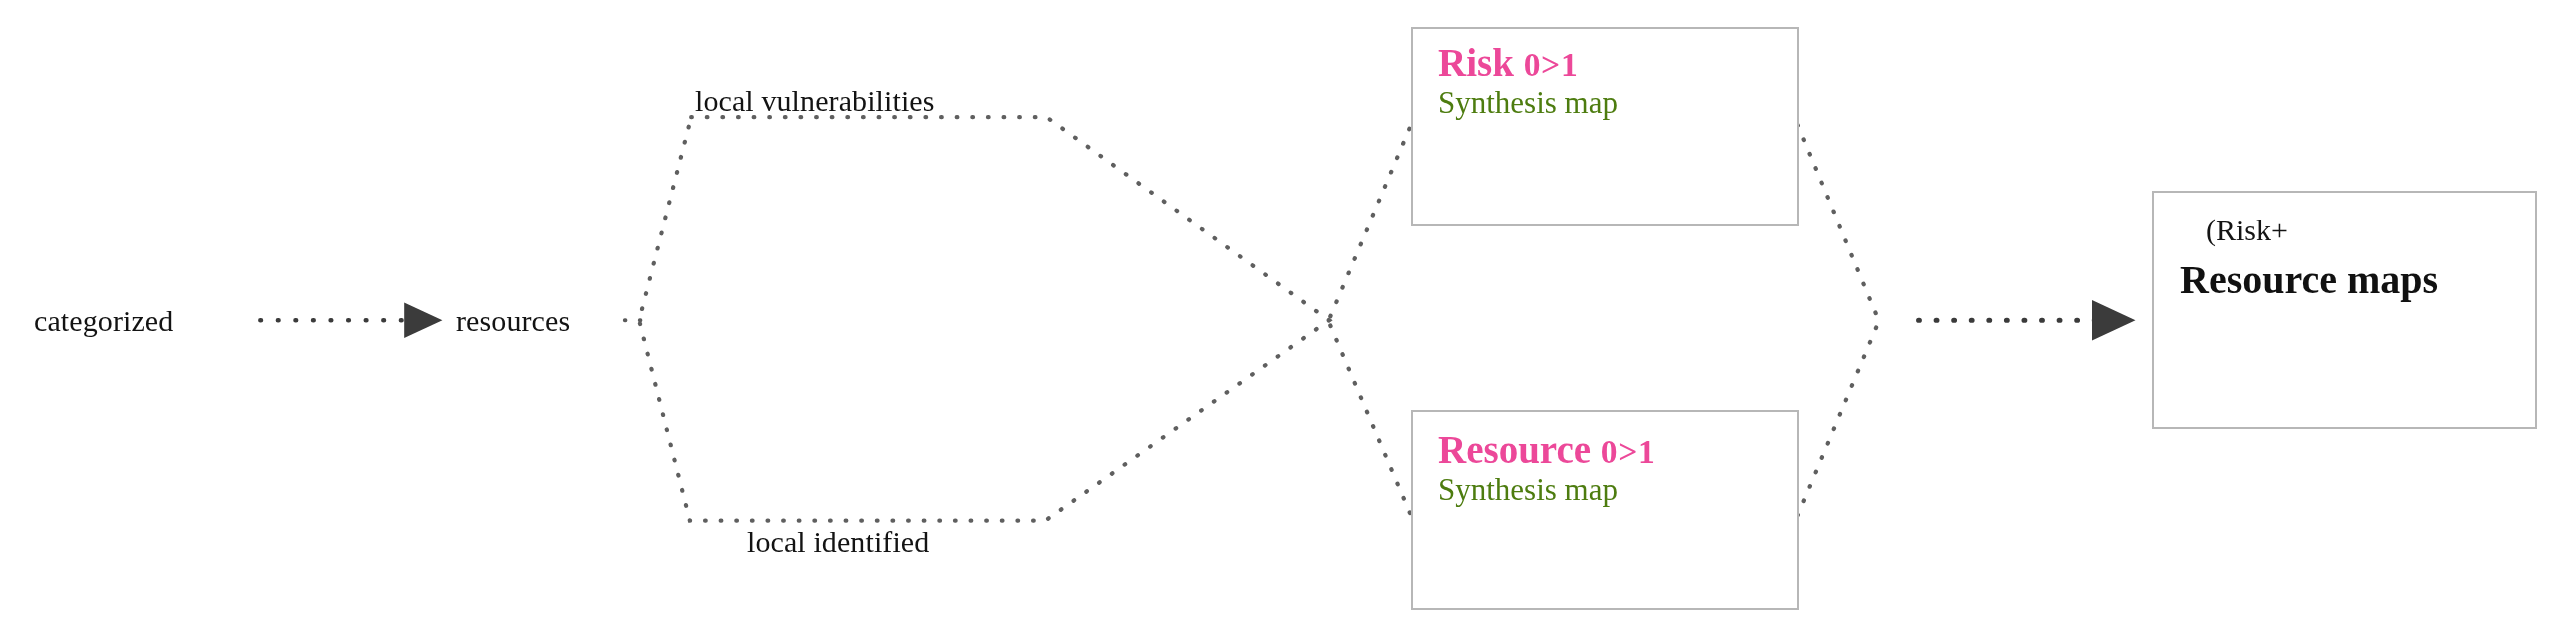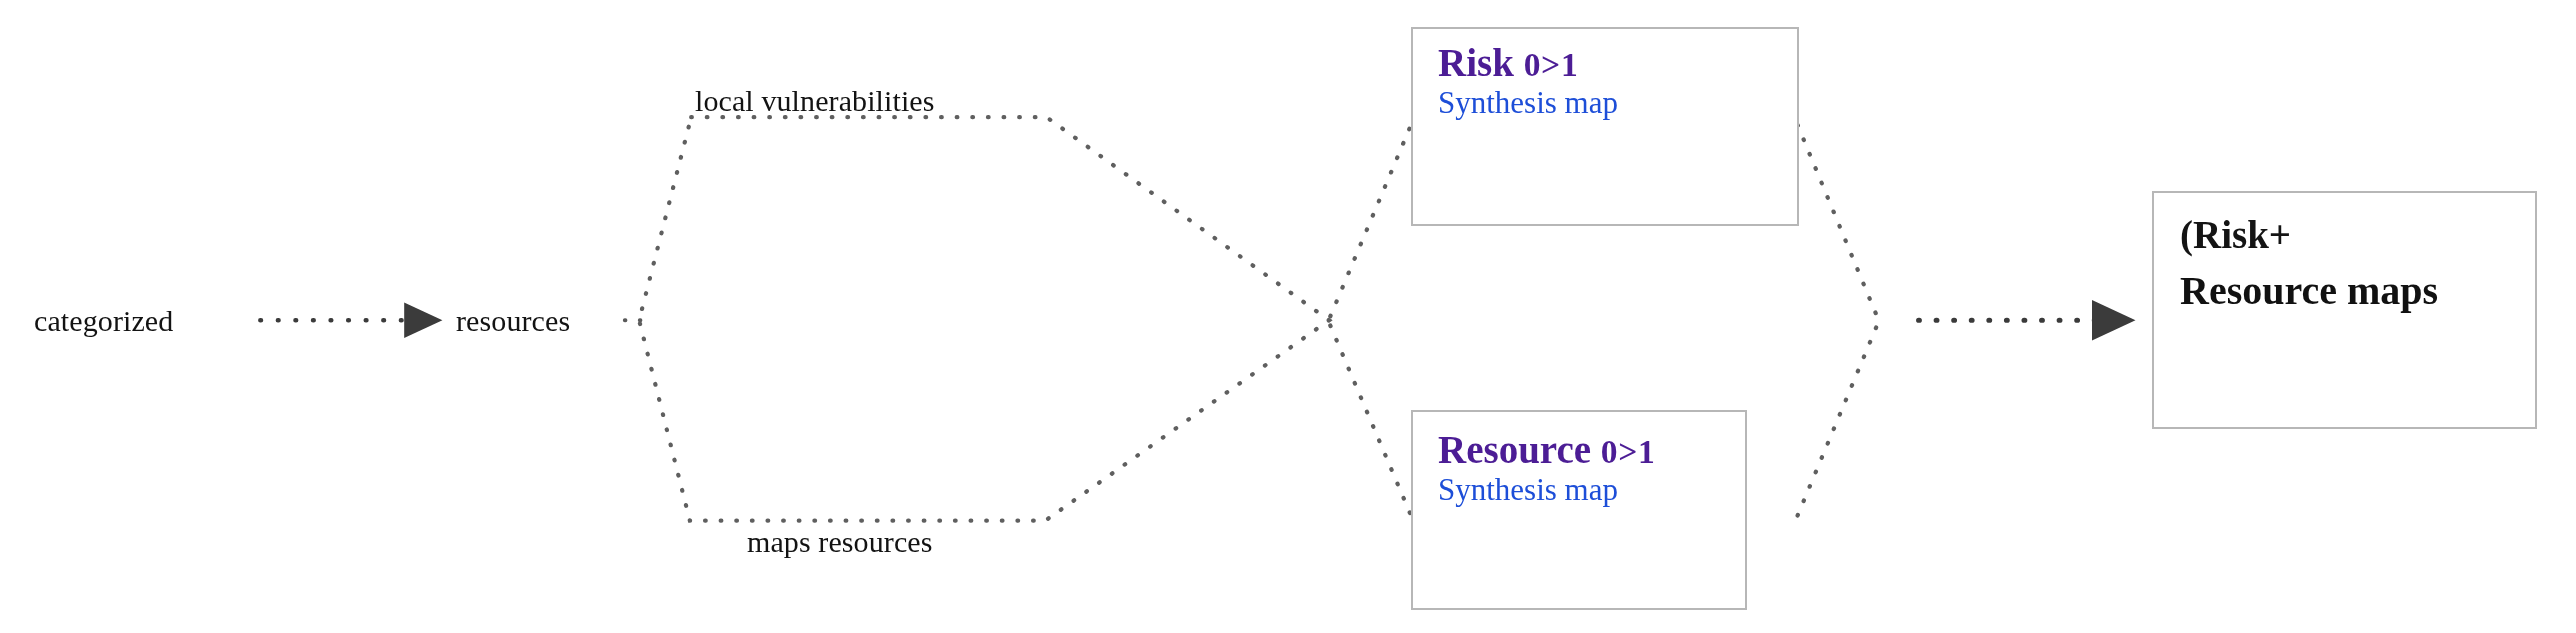--- a/index.html
+++ b/index.html
@@ -67,41 +67,42 @@
     position: absolute;
     left: 25px;
     top: 0;
     right: 6.5px;
   }
   .box-title {
     font-size: 39px;
     font-weight: 700;
     line-height: 1.12;
     white-space: nowrap;
-    color: #4c1d95;
+    color: #ec4899;
   }
   .box-sub {
     font-size: 31px;
     font-weight: 400;
     line-height: 1.2;
     white-space: nowrap;
-    color: #1d4ed8;
+    color: #4d7c0f;
   }
   .small-num {
     font-variant: small-caps;
     font-size: 0.86em;
     letter-spacing: 0.7px;
   }
 
   .result-line {
-    font-size: 39px;
-    font-weight: 700;
+    font-size: 30px;
+    font-weight: 400;
     line-height: 1.30;
     white-space: nowrap;
     color: #141414;
+    margin-left: 26px;
   }
   .result-strong {
     font-size: 40px;
     font-weight: 700;
     line-height: 1.18;
     white-space: nowrap;
     color: #111111;
     margin-top: 6.5px;
   }
 </style>
@@ -133,33 +134,33 @@
 
     <line x1="2948" y1="492" x2="3222" y2="492" stroke="#3b3b3b" stroke-width="8" stroke-linecap="round" stroke-dasharray="1 26" marker-end="url(#arrowhead)"></line>
   </svg>
 
   <div class="lbl stage-label" style="left:34px; top:305px;">categorized</div>
 
   <div class="lbl stage-label" style="left:456px; top:305px;">resources</div>
 
   <div class="lbl hex-edge-label" style="left:695px; top:85px;">local vulnerabilities</div>
 
-  <div class="lbl hex-edge-label" style="left:747px; top:526px;">maps resources</div>
+  <div class="lbl hex-edge-label" style="left:747px; top:526px;">local identified</div>
 
 
   <div class="box" style="left:1411px; top:27px; width:388px; height:199px;">
     <div class="box-inner" style="top:11.7px;">
       <div class="box-title">
         <span>Risk</span><span>&nbsp;</span><span class="small-num">0&gt;1</span>
       </div>
       <div class="box-sub">Synthesis map</div>
     </div>
   </div>
 
-  <div class="box" style="left:1411px; top:410px; width:336px; height:200px;">
+  <div class="box" style="left:1411px; top:410px; width:388px; height:200px;">
     <div class="box-inner" style="top:15.6px;">
       <div class="box-title">
         <span>Resource</span><span>&nbsp;</span><span class="small-num">0&gt;1</span>
       </div>
       <div class="box-sub">Synthesis map</div>
     </div>
   </div>
 
   <div class="box" style="left:2152px; top:191px; width:385px; height:238px;">
     <div class="box-inner" style="left:26px; top:17px;">

